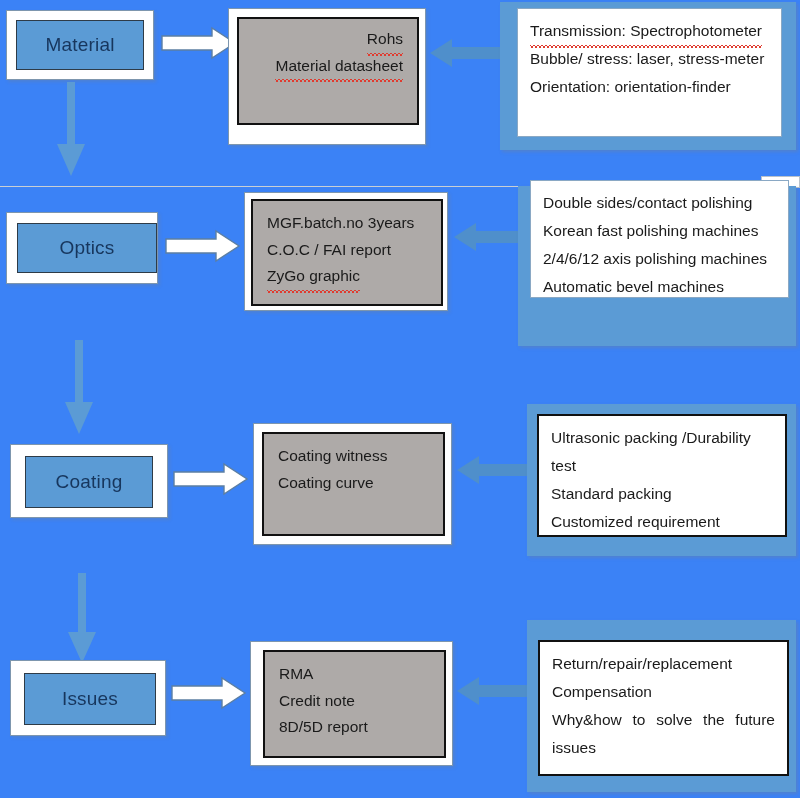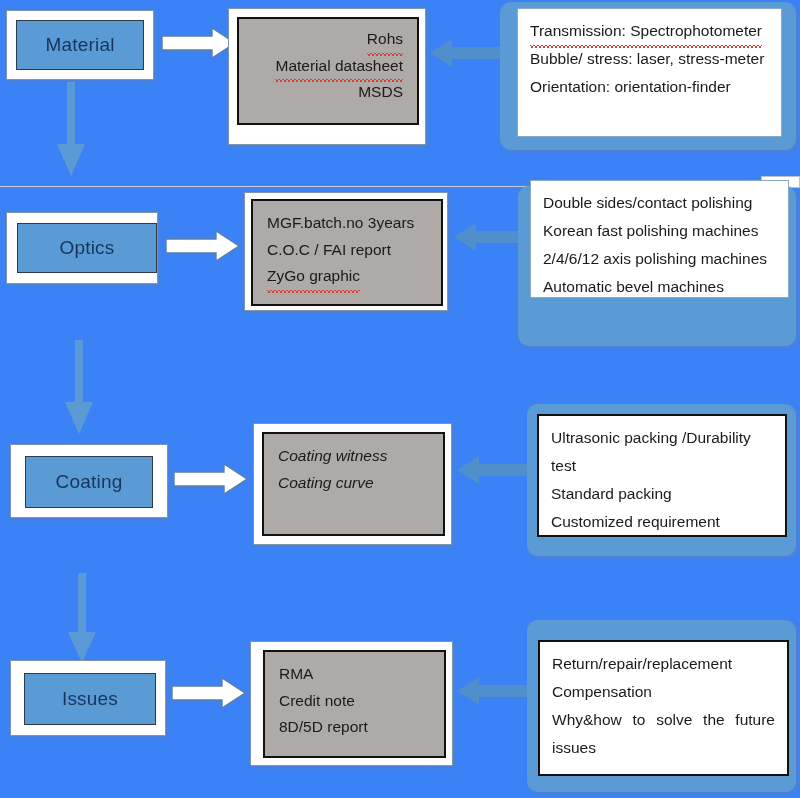--- a/index.html
+++ b/index.html
@@ -70,21 +70,20 @@
       linear-gradient(45deg, transparent 42%, #e03b2f 42%, #e03b2f 58%, transparent 58%),
       linear-gradient(-45deg, transparent 42%, #e03b2f 42%, #e03b2f 58%, transparent 58%);
     background-size: 4px 4px;
     background-repeat: repeat-x;
   }
 
   
   .right-panel {
     background: #5b9bd5;
     box-shadow: 2px 2px 3px rgba(120,130,140,0.35);
-    border-radius: 11px;
   }
   .right-inner {
     position: absolute;
     background: #ffffff;
     color: #1a1a1a;
     font-size: 15.5px;
     line-height: 1.80;
     padding: 8px 12px 6px 12px;
     box-sizing: border-box;
   }
@@ -128,21 +127,20 @@
   </div>
 
   <svg class="abs arrow-hollow" style="left:160px; top:26px;" width="78" height="34" viewBox="0 0 78 34">
     <path d="M2,10 L52,10 L52,2 L75,17 L52,32 L52,24 L2,24 Z" fill="#ffffff" stroke="#5c7fa3" stroke-width="1.4" stroke-linejoin="miter"></path>
   </svg>
 
   <div class="abs mid-outer" style="left:228px; top:8px; width:198px; height:137px;">
     <div class="mid-inner centered" style="position:absolute; left:8px; top:8px; width:182px; height:108px;">
       <div class="ln"><span class="sq">Rohs</span></div>
       <div class="ln"><span class="sq">Material datasheet</span></div>
-      <div class="ln"><span>MSDS</span></div>
     </div>
   </div>
 
   <svg class="abs arrow-solid" style="left:428px; top:38px;" width="76" height="30" viewBox="0 0 76 30">
     <path d="M76,9 L24,9 L24,1 L2,15 L24,29 L24,21 L76,21 Z" fill="#4f8fcb"></path>
   </svg>
 
   <div class="abs right-panel" style="left:500px; top:2px; width:296px; height:148px;">
     <div class="right-inner thin" style="left:17px; top:6px; width:265px; height:129px;">
       <div class="ln"><span class="sq">Transmission: Spectrophotometer</span></div>
@@ -194,21 +192,21 @@
     <div class="abs stage-inner" style="left:14px; top:11px; width:128px; height:52px;">
       <span>Coating</span>
     </div>
   </div>
 
   <svg class="abs arrow-hollow" style="left:172px; top:462px;" width="78" height="34" viewBox="0 0 78 34">
     <path d="M2,10 L52,10 L52,2 L75,17 L52,32 L52,24 L2,24 Z" fill="#ffffff" stroke="#5c7fa3" stroke-width="1.4" stroke-linejoin="miter"></path>
   </svg>
 
   <div class="abs mid-outer" style="left:253px; top:423px; width:199px; height:122px;">
-    <div class="mid-inner" style="position:absolute; left:8px; top:8px; width:183px; height:104px;font-style:italic;">
+    <div class="mid-inner" style="position:absolute; left:8px; top:8px; width:183px; height:104px;">
       <div class="ln">Coating witness</div>
       <div class="ln">Coating curve</div>
     </div>
   </div>
 
   <svg class="abs arrow-solid" style="left:455px; top:455px;" width="76" height="30" viewBox="0 0 76 30">
     <path d="M76,9 L24,9 L24,1 L2,15 L24,29 L24,21 L76,21 Z" fill="#4f8fcb"></path>
   </svg>
 
   <div class="abs right-panel" style="left:527px; top:404px; width:269px; height:152px;">

